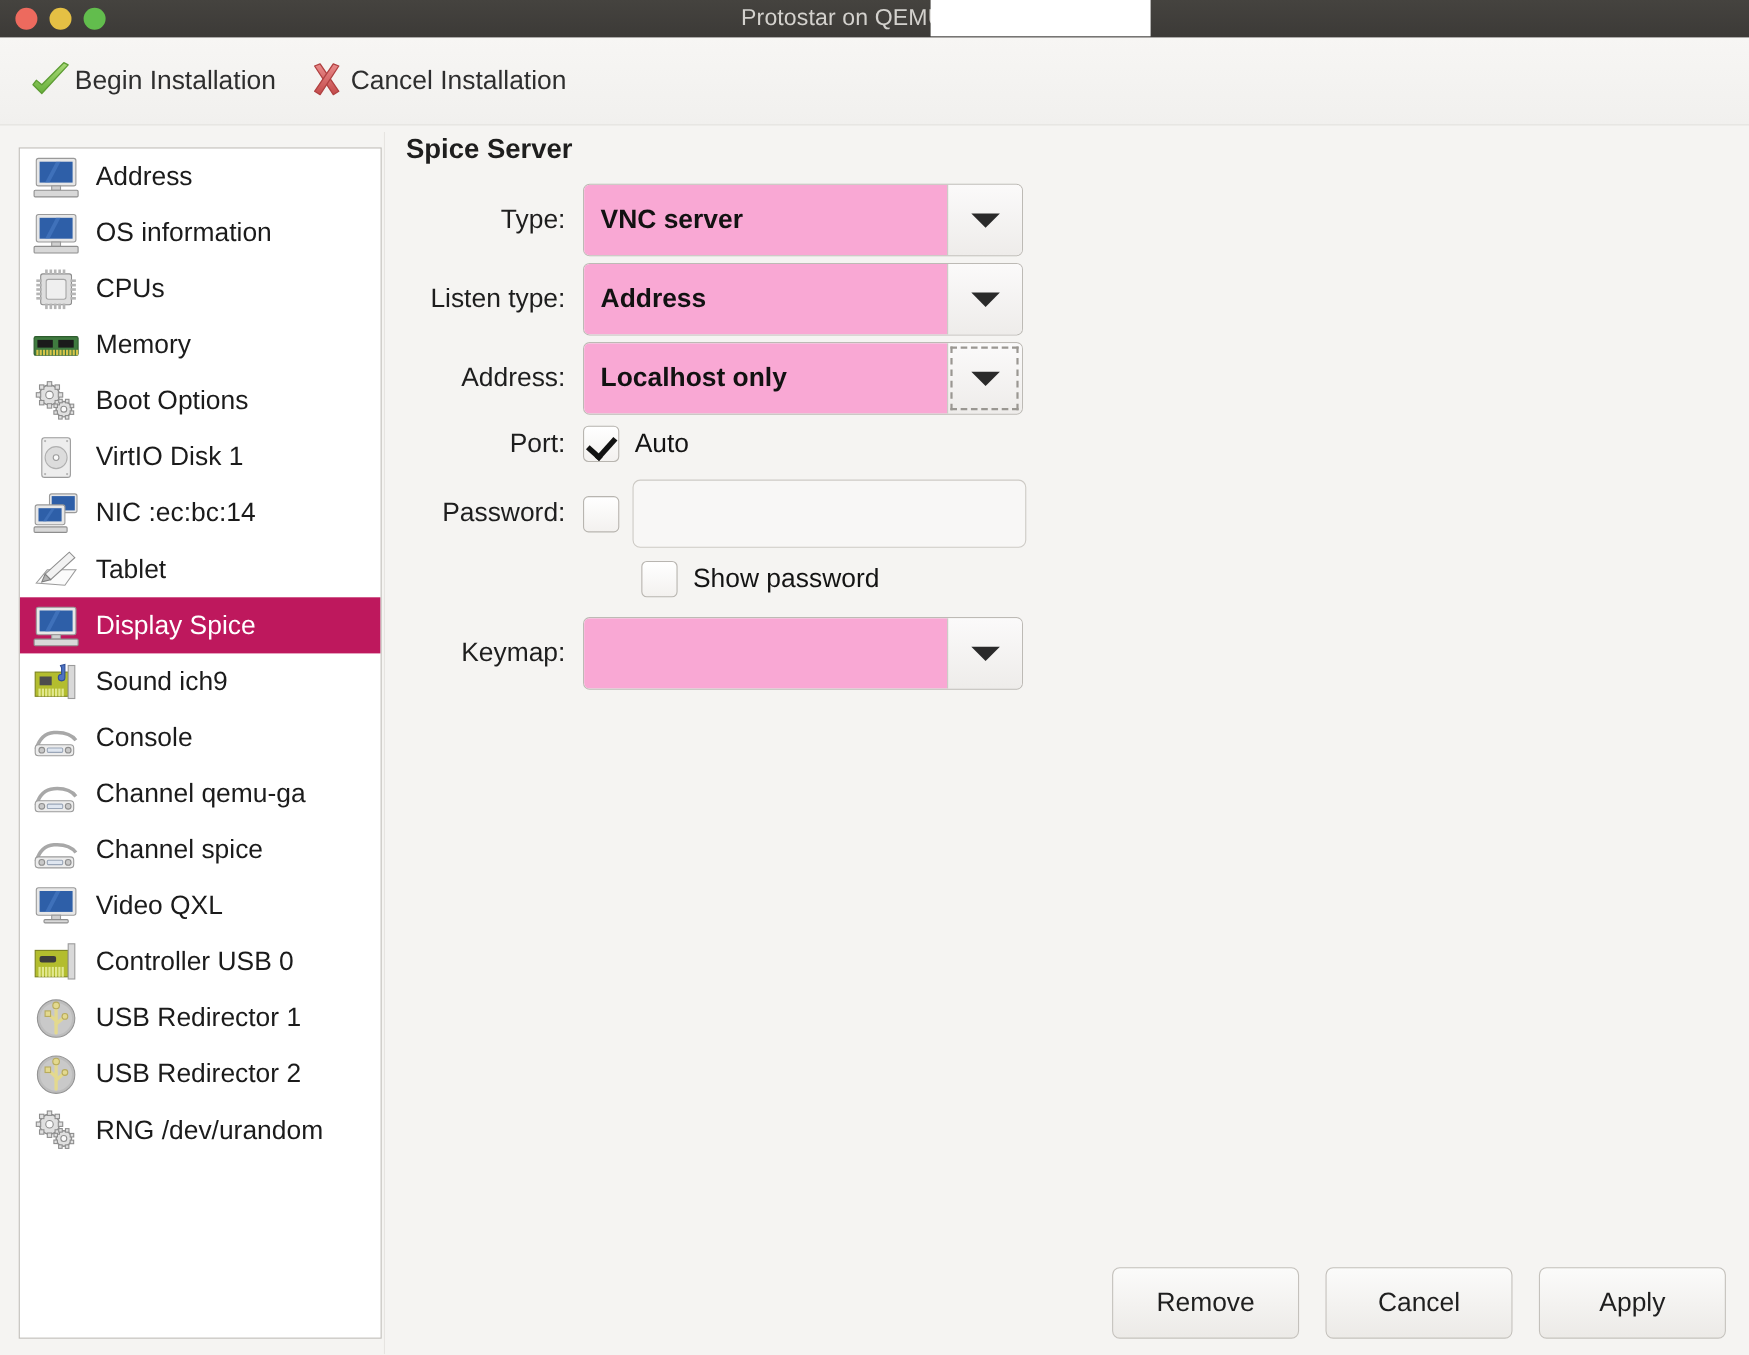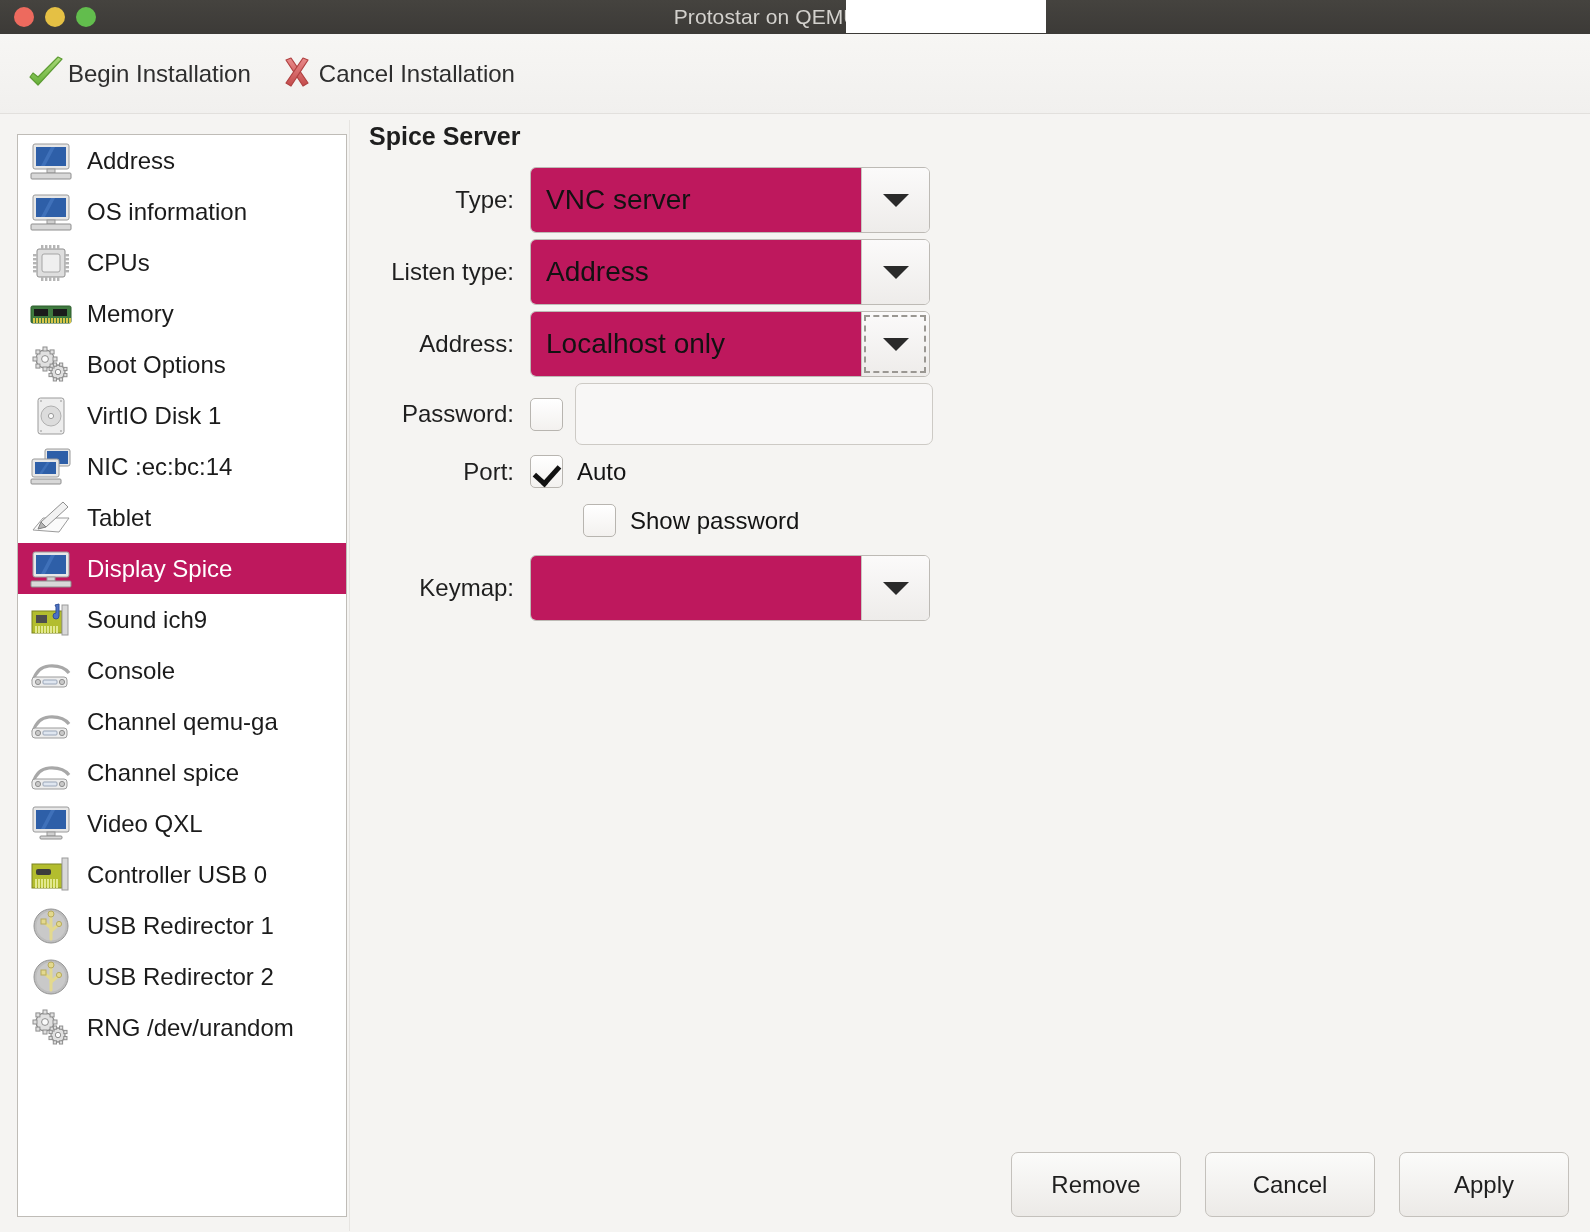--- a/index.html
+++ b/index.html
@@ -107,22 +107,22 @@
 
   
   .combo {
     display: flex; width: 400px; height: 66px;
     border: 1px solid #bdbab5; border-radius: 6px;
     background: #ffffff; overflow: hidden;
     cursor: default;
   }
   .combo .value {
     flex: 1 1 auto; display: flex; align-items: center;
-    padding-left: 15px; font-size: 28px; color: #121212;
-    background: #be185d; white-space: nowrap; overflow: hidden;
+    padding-left: 15px; font-size: 24px; color: #121212;
+    background: #f9a8d4; white-space: nowrap; overflow: hidden; font-weight: bold;
   }
   .combo .arrowbox {
     flex: 0 0 68px;
     background: linear-gradient(to bottom, #fbfafa 0%, #eeecea 100%);
     border-left: 1px solid #c9c6c1;
     display: flex; align-items: center; justify-content: center;
   }
   .combo.focusbtn .arrowbox {
     outline: 2px dashed #9a9792;
     outline-offset: -5px;
@@ -562,30 +562,30 @@
     <div class="frow">
       <div class="flabel">Address:</div>
       <div class="combo focusbtn">
         <div class="value">Localhost only</div>
         <div class="arrowbox">
           <span class="caret"></span>
         </div>
       </div>
     </div>
 
+    <div class="frow" style="margin-top:10px;margin-bottom:16px;">
+      <div class="flabel">Port:</div>
+      <div class="cbx checked"></div>
+      <div class="cbtext">Auto</div>
+    </div>
+
     <div class="frow" style="margin-bottom:4px;">
       <div class="flabel">Password:</div>
       <div class="cbx"></div>
       <input class="tinput" type="password" disabled="" value="" style="">
-    </div>
-
-    <div class="frow" style="margin-top:10px;margin-bottom:16px;">
-      <div class="flabel">Port:</div>
-      <div class="cbx checked"></div>
-      <div class="cbtext">Auto</div>
     </div>
 
     <div class="indent-row">
       <div class="cbx"></div>
       <div class="cbtext">Show password</div>
     </div>
 
     <div class="frow">
       <div class="flabel">Keymap:</div>
       <div class="combo">

